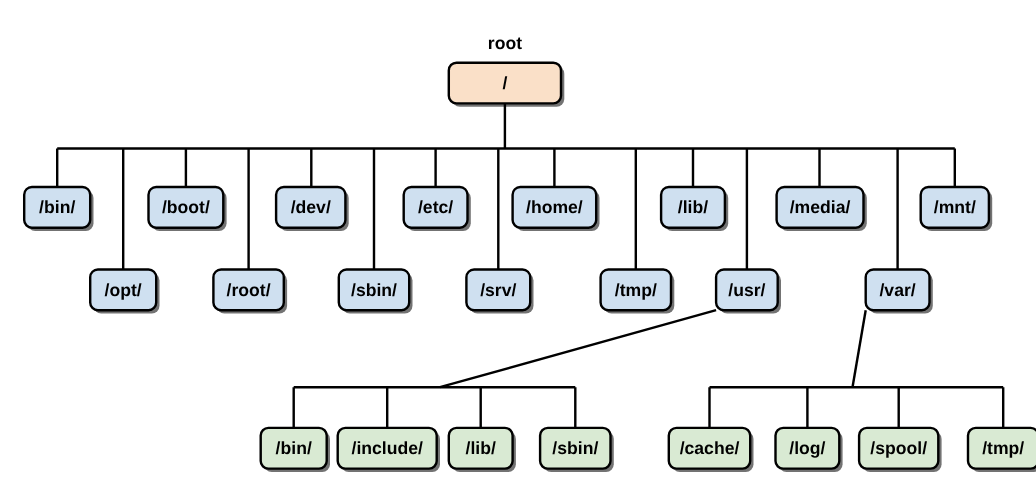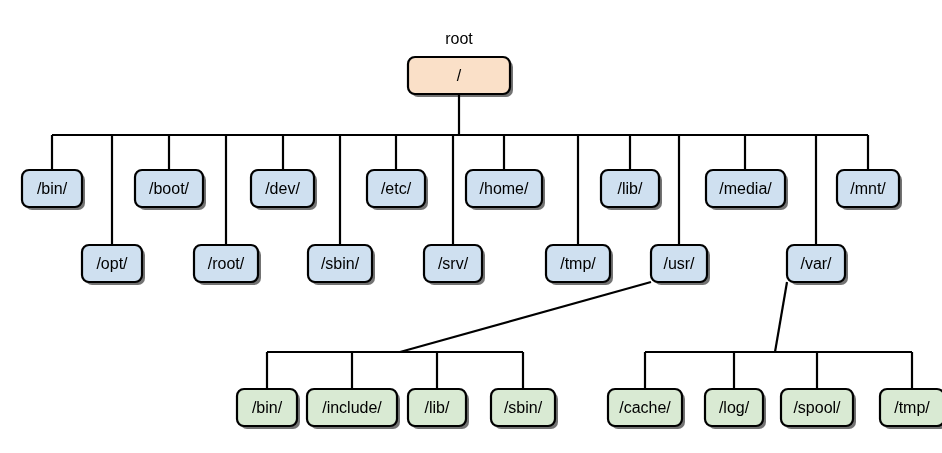--- a/index.html
+++ b/index.html
@@ -10,20 +10,21 @@
   body {
     width: 942px;
     height: 453px;
     font-family: "Liberation Sans", sans-serif;
     overflow: hidden;
   }
   #diagram-root {
     position: relative;
     width: 942px;
     height: 347px;
+    font-weight: bold;
   }
   svg#tree-svg {
     position: absolute;
     top: 0;
     left: 0;
     width: 942px;
     height: 453px;
     display: block;
   }
   .edge {

